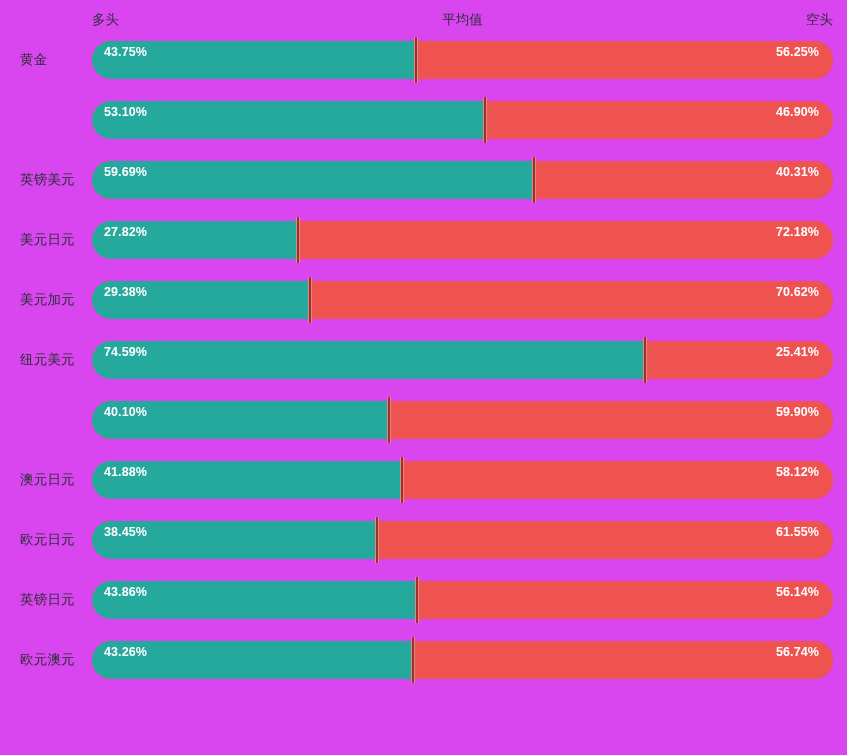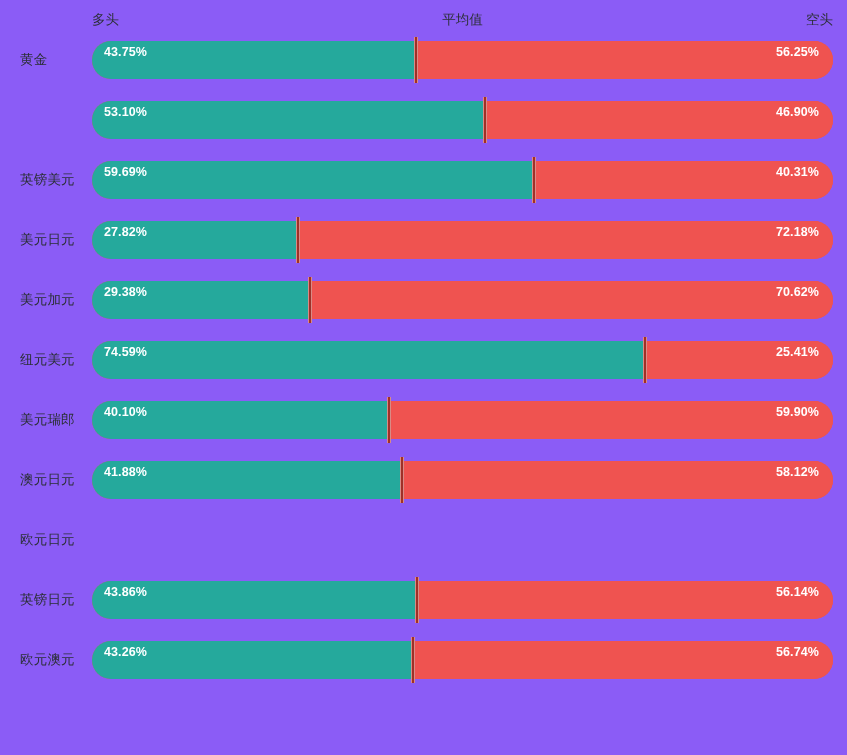--- a/index.html
+++ b/index.html
@@ -10,21 +10,21 @@
   body {
     width: 847px;
     height: 755px;
     font-family: "Liberation Sans", "DejaVu Sans", sans-serif;
     overflow: hidden;
   }
   #chart-root {
     position: relative;
     width: 847px;
     height: 755px;
-    background: #8b5cf6;
+    background: #d946ef;
   }
 
   
   .chart-header {
     position: absolute;
     left: 92px;
     top: 11px;
     width: 741px;
     height: 22px;
   }
@@ -205,21 +205,20 @@
           <div class="bar-clip">
             <div class="seg-long" style="width: 74.59%;"></div>
             <div class="seg-short" style="width: 25.41%;"></div>
             <span class="val val-long">74.59%</span>
             <span class="val val-short">25.41%</span>
           </div>
           <div class="divider" style="left: 74.59%;"></div>
         </div>
       </div>
       <div class="row">
-        <div class="row-label">美元瑞郎</div>
         <div class="bar-track">
           <div class="bar-clip">
             <div class="seg-long" style="width: 40.1%;"></div>
             <div class="seg-short" style="width: 59.9%;"></div>
             <span class="val val-long">40.10%</span>
             <span class="val val-short">59.90%</span>
           </div>
           <div class="divider" style="left: 40.1%;"></div>
         </div>
       </div>
@@ -230,20 +229,29 @@
             <div class="seg-long" style="width: 41.88%;"></div>
             <div class="seg-short" style="width: 58.12%;"></div>
             <span class="val val-long">41.88%</span>
             <span class="val val-short">58.12%</span>
           </div>
           <div class="divider" style="left: 41.88%;"></div>
         </div>
       </div>
       <div class="row">
         <div class="row-label">欧元日元</div>
+        <div class="bar-track">
+          <div class="bar-clip">
+            <div class="seg-long" style="width: 38.45%;"></div>
+            <div class="seg-short" style="width: 61.55%;"></div>
+            <span class="val val-long">38.45%</span>
+            <span class="val val-short">61.55%</span>
+          </div>
+          <div class="divider" style="left: 38.45%;"></div>
+        </div>
       </div>
       <div class="row">
         <div class="row-label">英镑日元</div>
         <div class="bar-track">
           <div class="bar-clip">
             <div class="seg-long" style="width: 43.86%;"></div>
             <div class="seg-short" style="width: 56.14%;"></div>
             <span class="val val-long">43.86%</span>
             <span class="val val-short">56.14%</span>
           </div>

